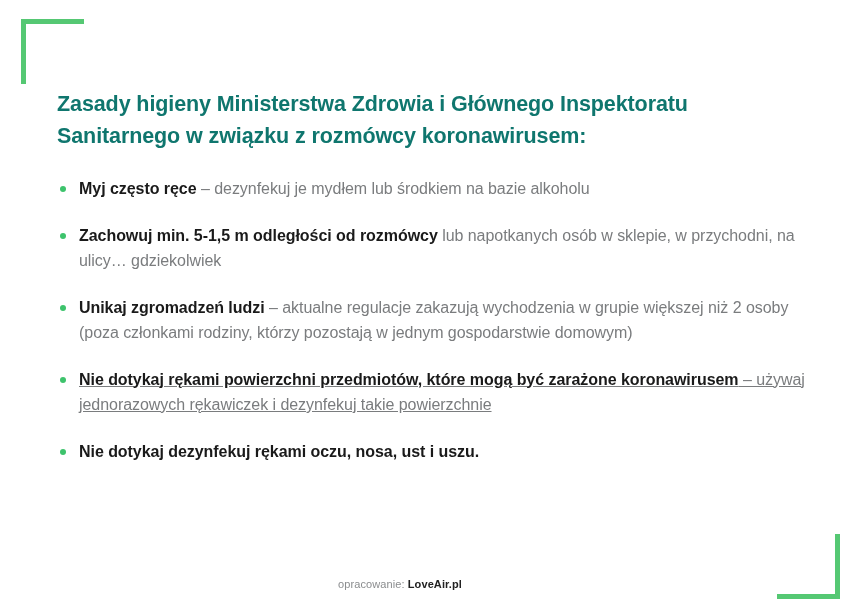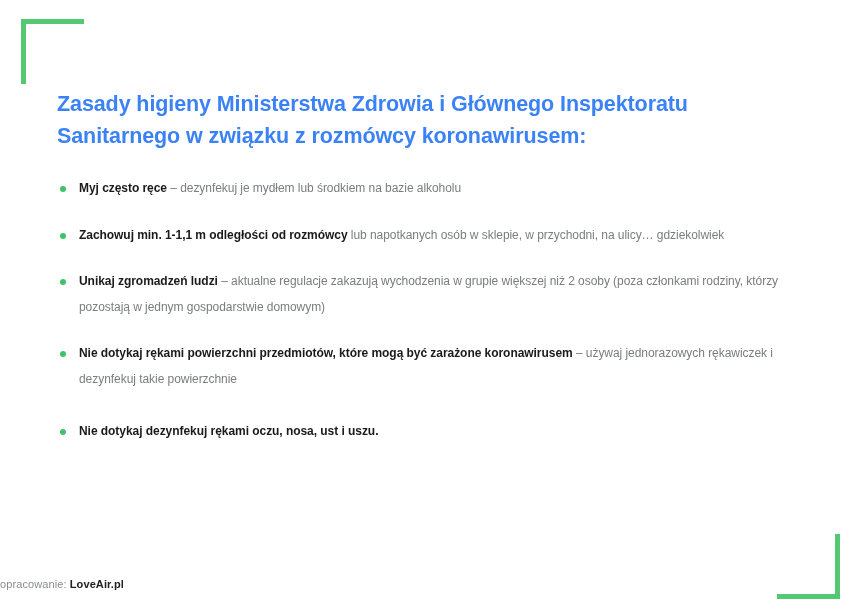--- a/index.html
+++ b/index.html
@@ -39,42 +39,42 @@
     border-bottom: 5px solid #55c873;
     border-right: 5px solid #55c873;
   }
 
   
   .heading {
     position: absolute;
     left: 57px;
     top: 74px;
     width: 740px;
-    color: #3b82f6;
+    color: #0f766e;
     font-size: 21.5px;
     font-weight: bold;
     line-height: 32px;
     letter-spacing: -0.1px;
   }
 
   
   .rules {
     position: absolute;
     left: 56px;
     top: 176px;
     width: 760px;
     margin: 0;
     padding: 0;
     list-style: none;
   }
   .rule {
     position: relative;
     padding-left: 23px;
     margin-bottom: 21px;
-    font-size: 12px;
+    font-size: 16px;
     line-height: 25.5px;
     color: #7a7c7e;
     letter-spacing: -0.05px;
   }
   .rule:last-child {
     margin-bottom: 0;
   }
   .rule-dot {
     position: absolute;
     left: 4px;
@@ -86,29 +86,31 @@
   }
   .rule-strong {
     color: #1a1a1a;
     font-weight: bold;
   }
   .rule-rest {
     color: #7a7c7e;
     font-weight: normal;
   }
   .rule.wide-gap {
-    margin-bottom: 27px;
+    margin-bottom: 21px;
+    text-decoration: underline;
   }
 
   
   .credit {
     position: absolute;
     left: 0;
     top: 578px;
     width: 800px;
+    text-align: center;
     font-size: 11px;
     color: #8a8c8e;
     letter-spacing: 0.1px;
   }
   .credit-brand {
     color: #222222;
     font-weight: bold;
   }
 </style>
 </head>
@@ -122,21 +124,21 @@
   <h1 class="heading">
     <span>Zasady higieny Ministerstwa Zdrowia i Głównego Inspektoratu</span><br>
     <span>Sanitarnego w związku z rozmówcy koronawirusem:</span>
   </h1>
 
   <ul class="rules">
     <li class="rule">
       <span class="rule-dot"></span><span class="rule-strong">Myj często ręce</span><span class="rule-rest"> – dezynfekuj je mydłem lub środkiem na bazie alkoholu</span>
     </li>
     <li class="rule">
-      <span class="rule-dot"></span><span class="rule-strong">Zachowuj min. 1-1,1 m odległości od rozmówcy</span><span class="rule-rest"> lub napotkanych osób w sklepie, w przychodni, na ulicy… gdziekolwiek</span>
+      <span class="rule-dot"></span><span class="rule-strong">Zachowuj min. 5-1,5 m odległości od rozmówcy</span><span class="rule-rest"> lub napotkanych osób w sklepie, w przychodni, na ulicy… gdziekolwiek</span>
     </li>
     <li class="rule">
       <span class="rule-dot"></span><span class="rule-strong">Unikaj zgromadzeń ludzi</span><span class="rule-rest"> – aktualne regulacje zakazują wychodzenia w grupie większej niż 2 osoby (poza członkami rodziny, którzy pozostają w jednym gospodarstwie domowym)</span>
     </li>
     <li class="rule wide-gap">
       <span class="rule-dot"></span><span class="rule-strong">Nie dotykaj rękami powierzchni przedmiotów, które mogą być zarażone koronawirusem</span><span class="rule-rest"> – używaj jednorazowych rękawiczek i dezynfekuj takie powierzchnie</span>
     </li>
     <li class="rule">
       <span class="rule-dot"></span><span class="rule-strong">Nie dotykaj dezynfekuj rękami oczu, nosa, ust i uszu.</span><span class="rule-rest"></span>
     </li>

